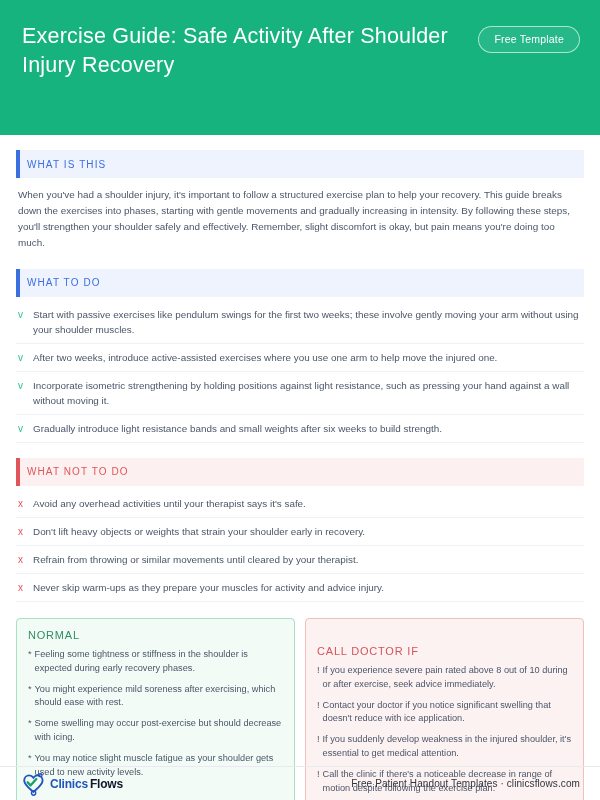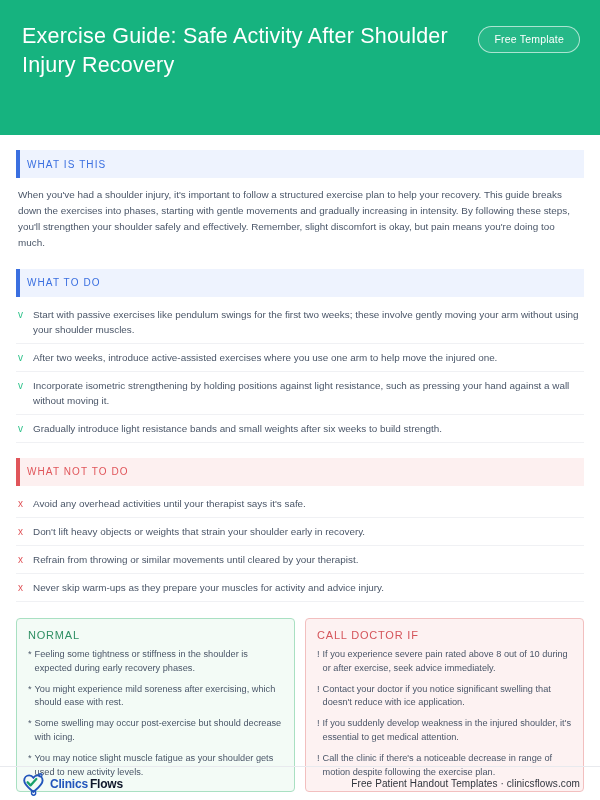--- a/index.html
+++ b/index.html
@@ -90,21 +90,21 @@
   .cols {
     display:flex;
     gap:10px;
     margin:16px 16px 0 16px;
   }
   .box { flex:1; border-radius:4px; padding:10px 11px 12px 11px; }
   .box-normal { background:#f3fbf6; border:1px solid #a9e0c2; }
   .box-alert  { background:#fdf2f2; border:1px solid #f2bfbf; }
   .box-title { font-size:11px; letter-spacing:.8px; margin-bottom:7px; }
   .box-normal .box-title { color:#2f8f63; }
-  .box-alert .box-title  { color:#d4545a; }
+  .box-alert .box-title  { color:#d4545a;margin-top:16px; }
   .box-line {
     font-size:9.2px;
     line-height:1.5;
     color:#4a5668;
     margin-bottom:7px;
     display:flex;
     gap:3px;
   }
   .box-line:last-child { margin-bottom:0; }
   .box-line .bmk { flex:0 0 auto; }

